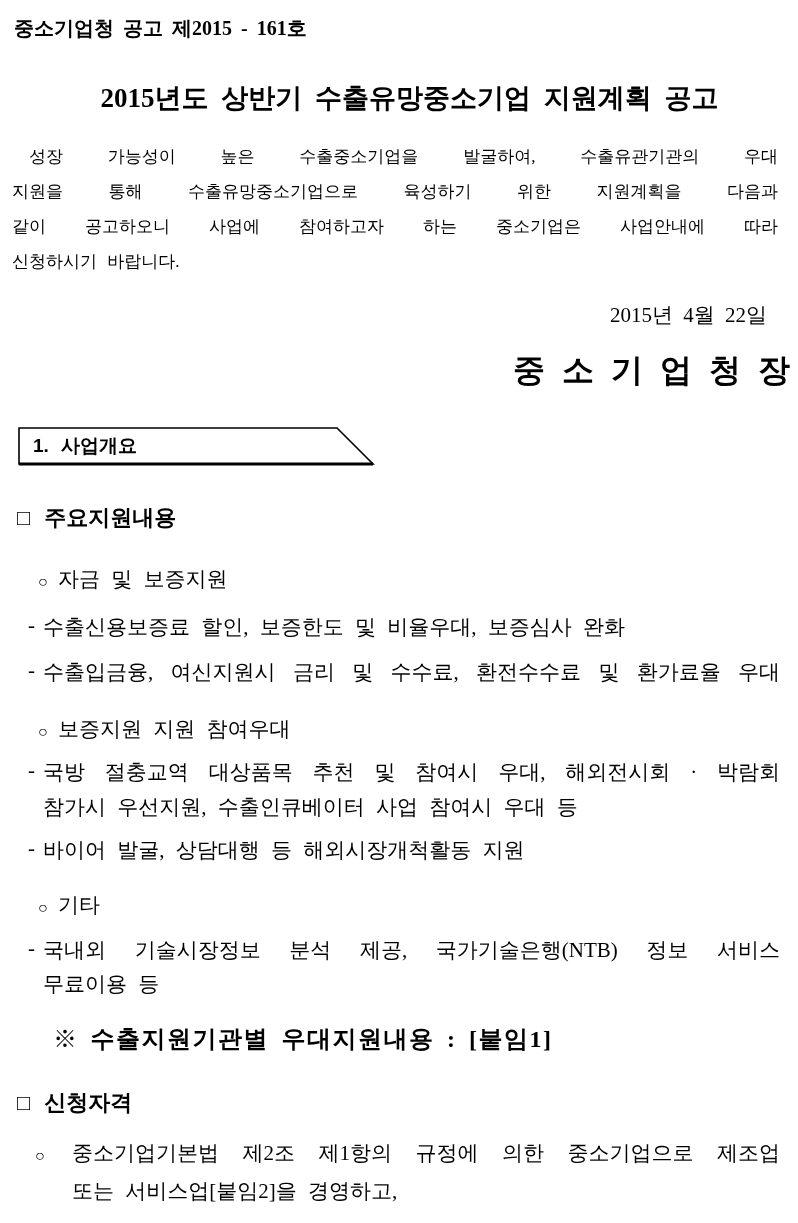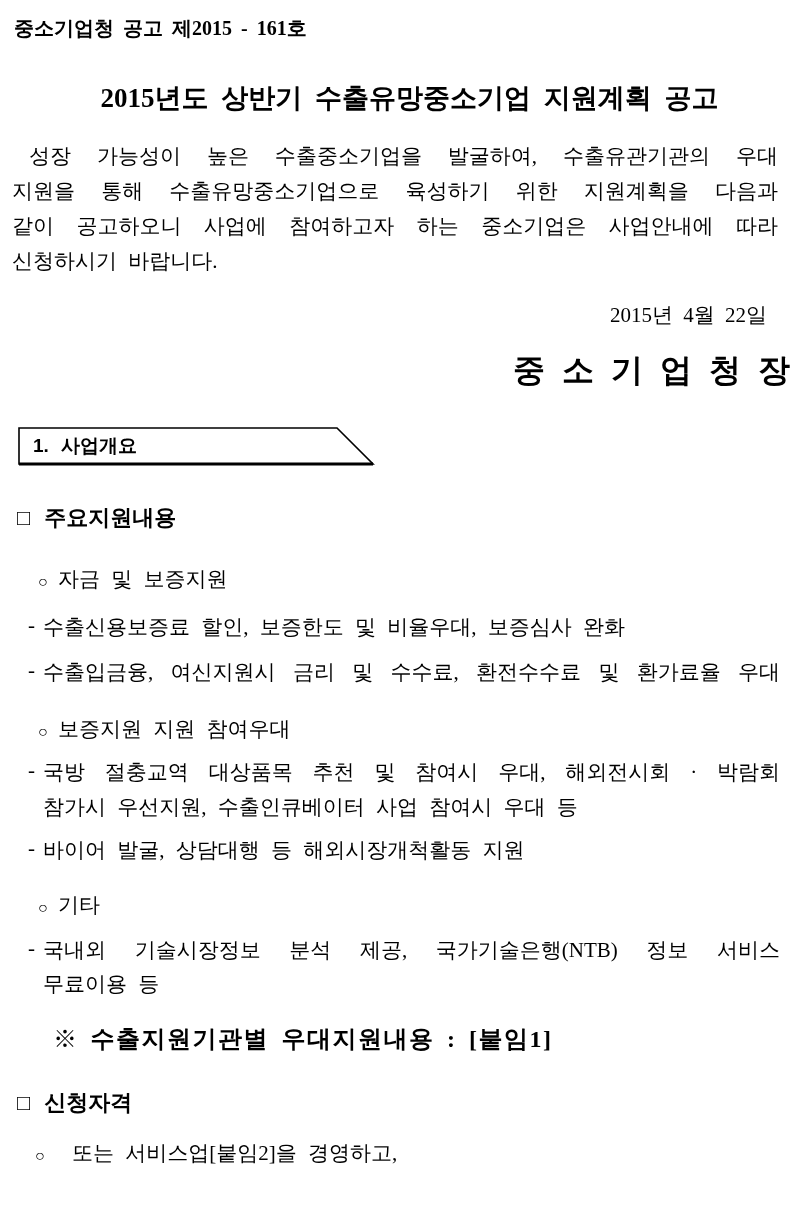--- a/index.html
+++ b/index.html
@@ -23,21 +23,21 @@
   .doc-title {
     top:80px; left:0; right:0;
     text-align:center;
     font-size:27px; font-weight:bold;
     word-spacing:6px;
     padding-left:21px;
   }
 
   .intro {
     top:139px; left:12px; right:20px;
-    font-size:21px; line-height:35px;
+    font-size:17px; line-height:35px;
     word-spacing:6px;
   }
   .just { text-align:justify; text-align-last:justify; -moz-text-align-last:justify; }
   .indent1 { padding-left:17px; }
 
   .date-line {
     top:301px; right:31px;
     font-size:21px;
     word-spacing:5px;
     margin-left:12px;
@@ -173,17 +173,18 @@
     <span class="ref-marker">※</span><span>수출지원기관별 우대지원내용 : [붙임1]</span>
   </div>
 
   <div class="abs sq-heading sq-heading-2">
     <span class="sq-marker">□</span><span>신청자격</span>
   </div>
 
   <div class="abs row elig-row" style="top:1134px;">
     <span class="elig-circle-marker">○</span>
     <div class="elig-text">
+      <div class="just">중소기업기본법 제2조 제1항의 규정에 의한 중소기업으로 제조업</div>
       <div>또는 서비스업[붙임2]을 경영하고,</div>
     </div>
   </div>
 
 </div>
 
 </body></html>

